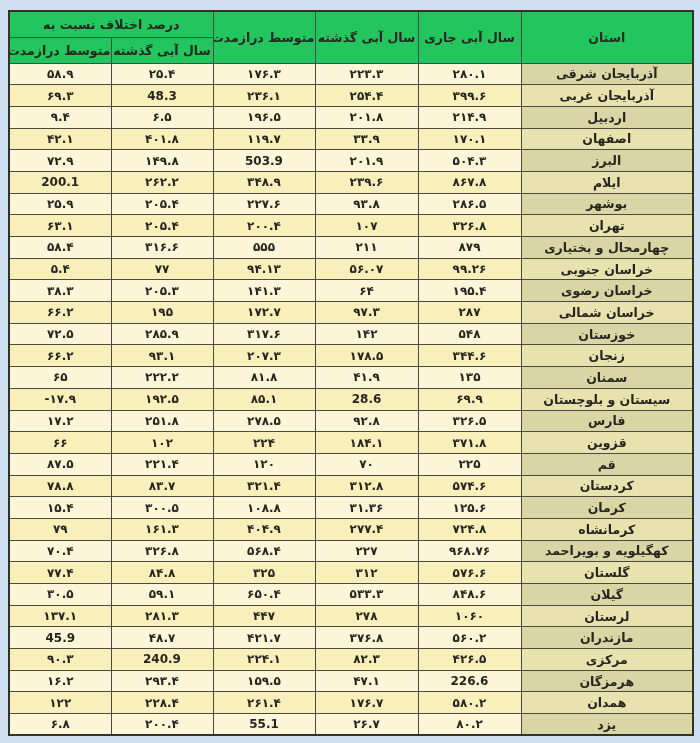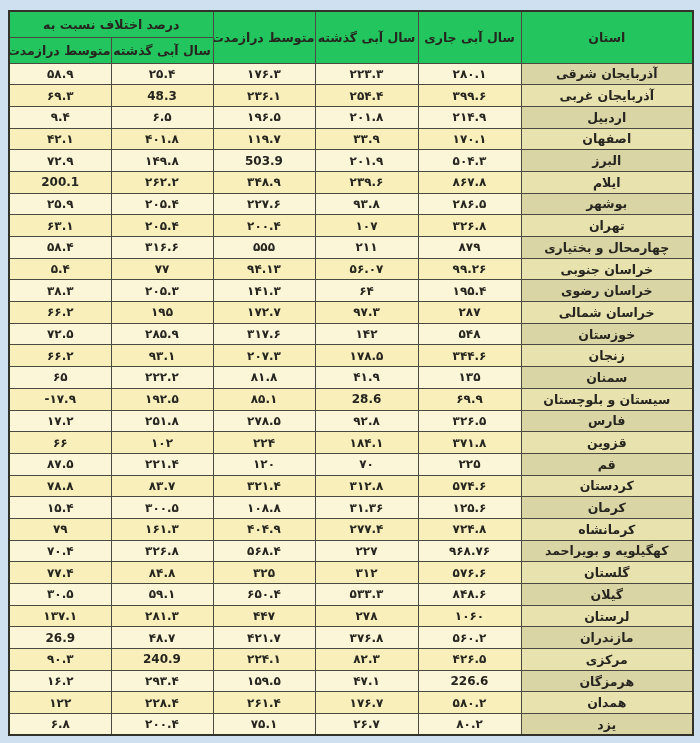--- a/index.html
+++ b/index.html
@@ -310,21 +310,21 @@
     <td class="num">۲۸۱.۳</td>
     <td class="num">۱۳۷.۱</td>
   </tr>
 
   <tr>
     <td class="province">مازندران</td>
     <td class="num">۵۶۰.۲</td>
     <td class="num">۳۷۶.۸</td>
     <td class="num">۴۲۱.۷</td>
     <td class="num">۴۸.۷</td>
-    <td class="num">26.9</td>
+    <td class="num">45.9</td>
   </tr>
 
   <tr>
     <td class="province">مرکزی</td>
     <td class="num">۴۲۶.۵</td>
     <td class="num">۸۲.۳</td>
     <td class="num">۲۲۴.۱</td>
     <td class="num">240.9</td>
     <td class="num">۹۰.۳</td>
   </tr>
@@ -344,19 +344,19 @@
     <td class="num">۱۷۶.۷</td>
     <td class="num">۲۶۱.۴</td>
     <td class="num">۲۲۸.۴</td>
     <td class="num">۱۲۲</td>
   </tr>
 
   <tr>
     <td class="province">یزد</td>
     <td class="num">۸۰.۲</td>
     <td class="num">۲۶.۷</td>
-    <td class="num">۷۵.۱</td>
+    <td class="num">55.1</td>
     <td class="num">۲۰۰.۴</td>
     <td class="num">۶.۸</td>
   </tr>
 </tbody>
   </table>
 </div>
 
 </body></html>

